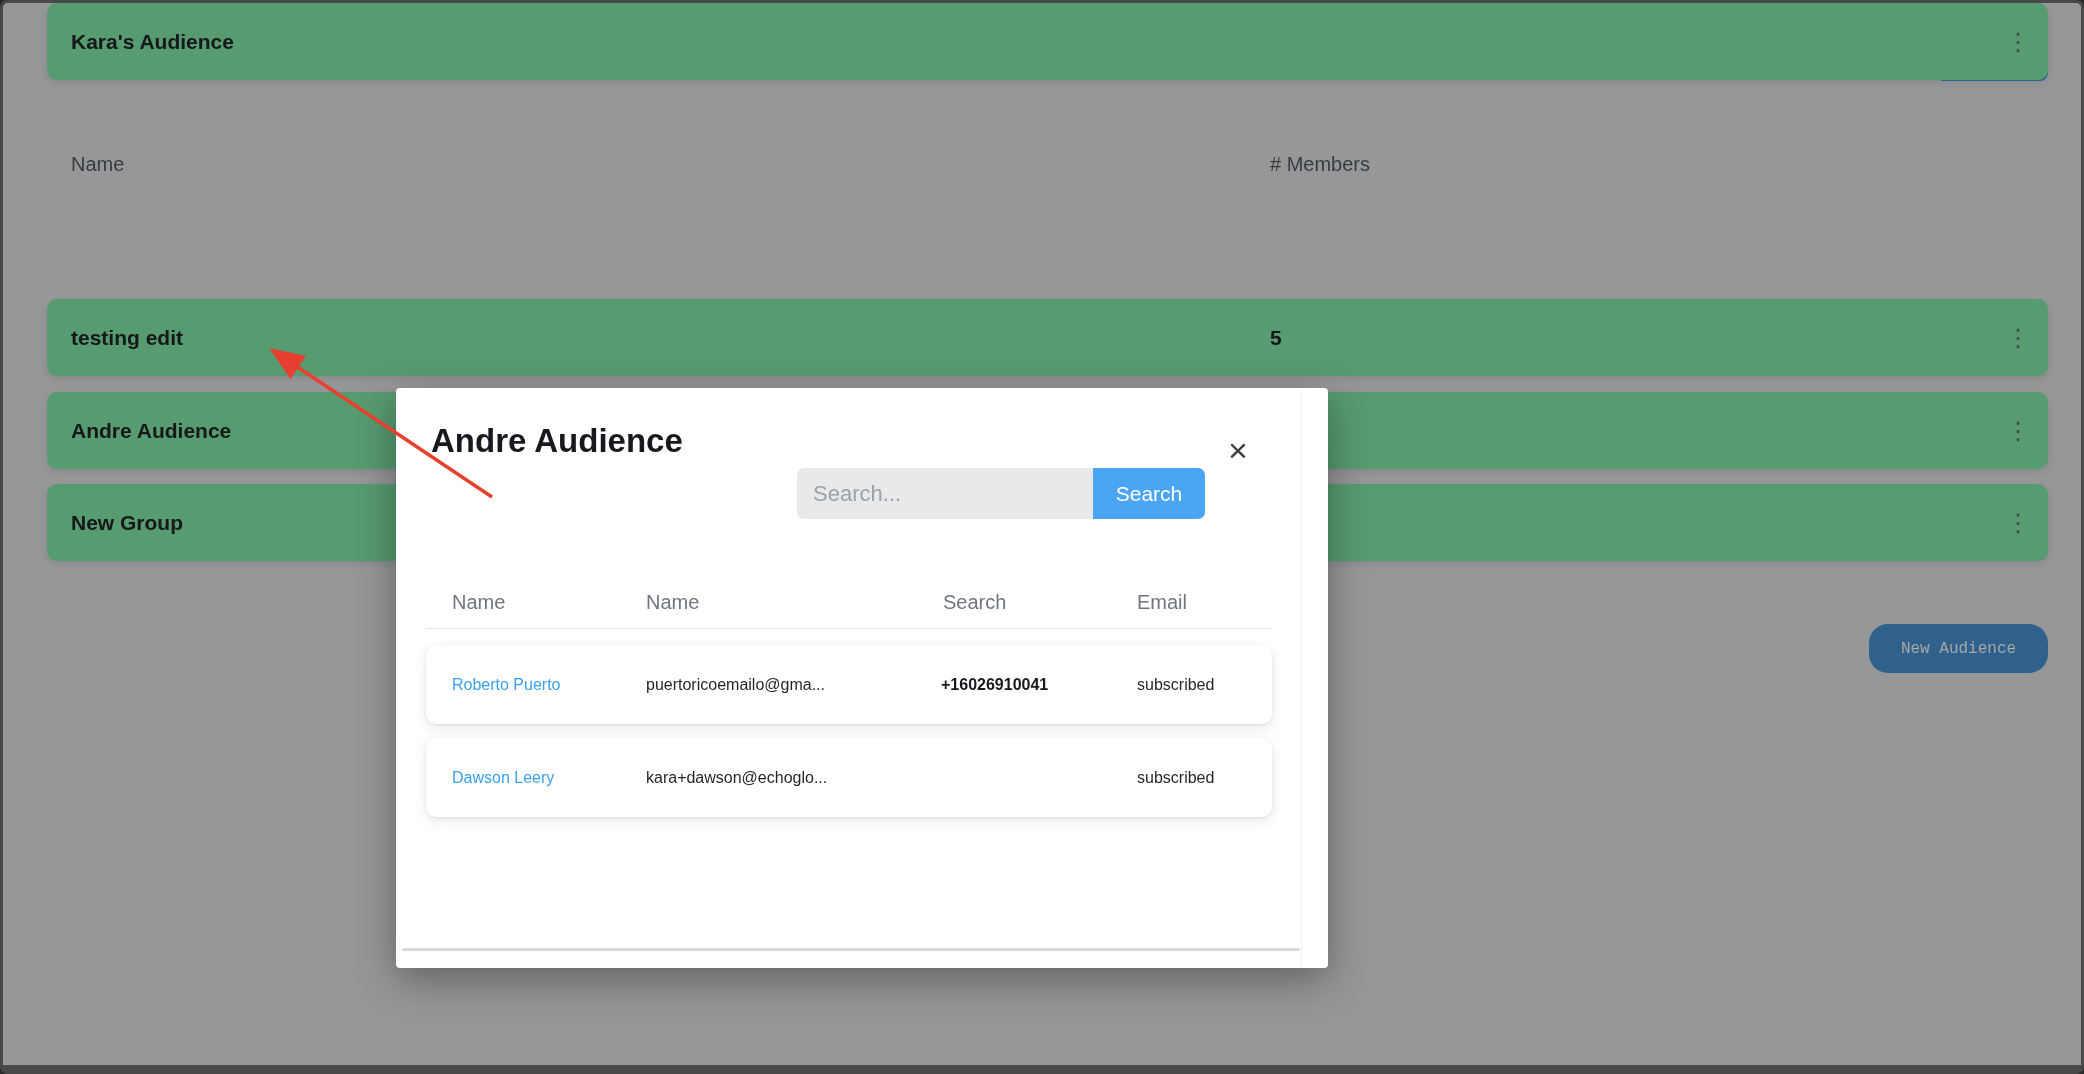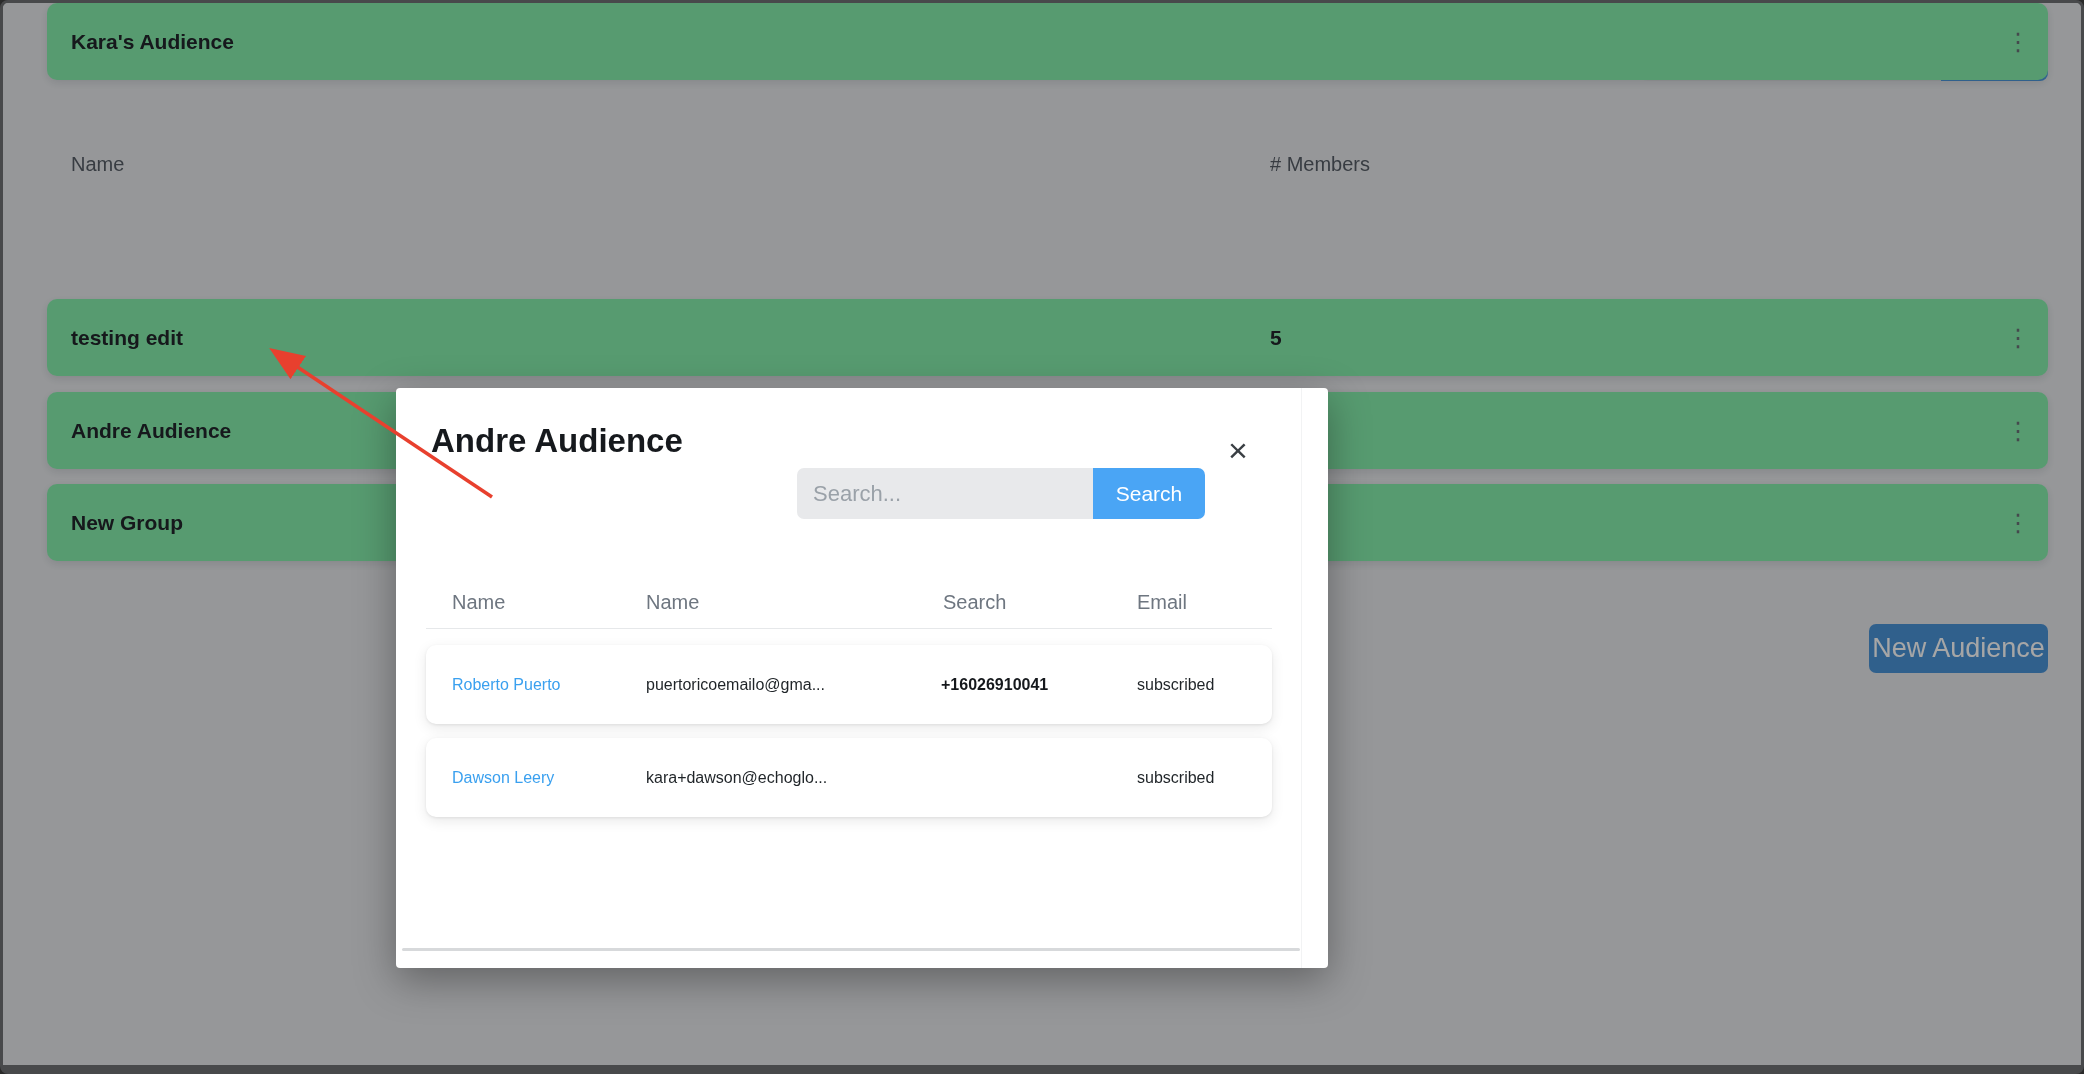--- a/index.html
+++ b/index.html
@@ -50,22 +50,22 @@
     position:absolute; left:1223px; top:50%; transform:translateY(-50%);
     font-size:21px; font-weight:700; color:#22262b;
   }
   .kebab {
     position:absolute; right:12px; top:50%; transform:translateY(-50%);
     font-size:24px; color:#6b7177; width:36px; text-align:center; cursor:pointer;
     letter-spacing:0;
   }
   .new-audience-btn {
     position:absolute; left:1866px; top:621px; width:179px; height:49px;
-    border:none; border-radius:7px; background:#4b94d8; color:#fff;
-    font-size:27px; font-family:Liberation Sans, sans-serif; cursor:pointer;
+    border:none; border-radius:19px; background:#4b94d8; color:#fff;
+    font-size:16px; font-family:Liberation Mono, monospace; cursor:pointer;
   }
 
   
   .backdrop { position:absolute; inset:0; background:rgba(0,0,0,.35); z-index:10; }
 
   
   .modal {
     position:absolute; left:393px; top:385px; width:932px; height:580px;
     background:#fff; border-radius:4px; z-index:20;
     box-shadow:0 12px 40px rgba(0,0,0,.35);

